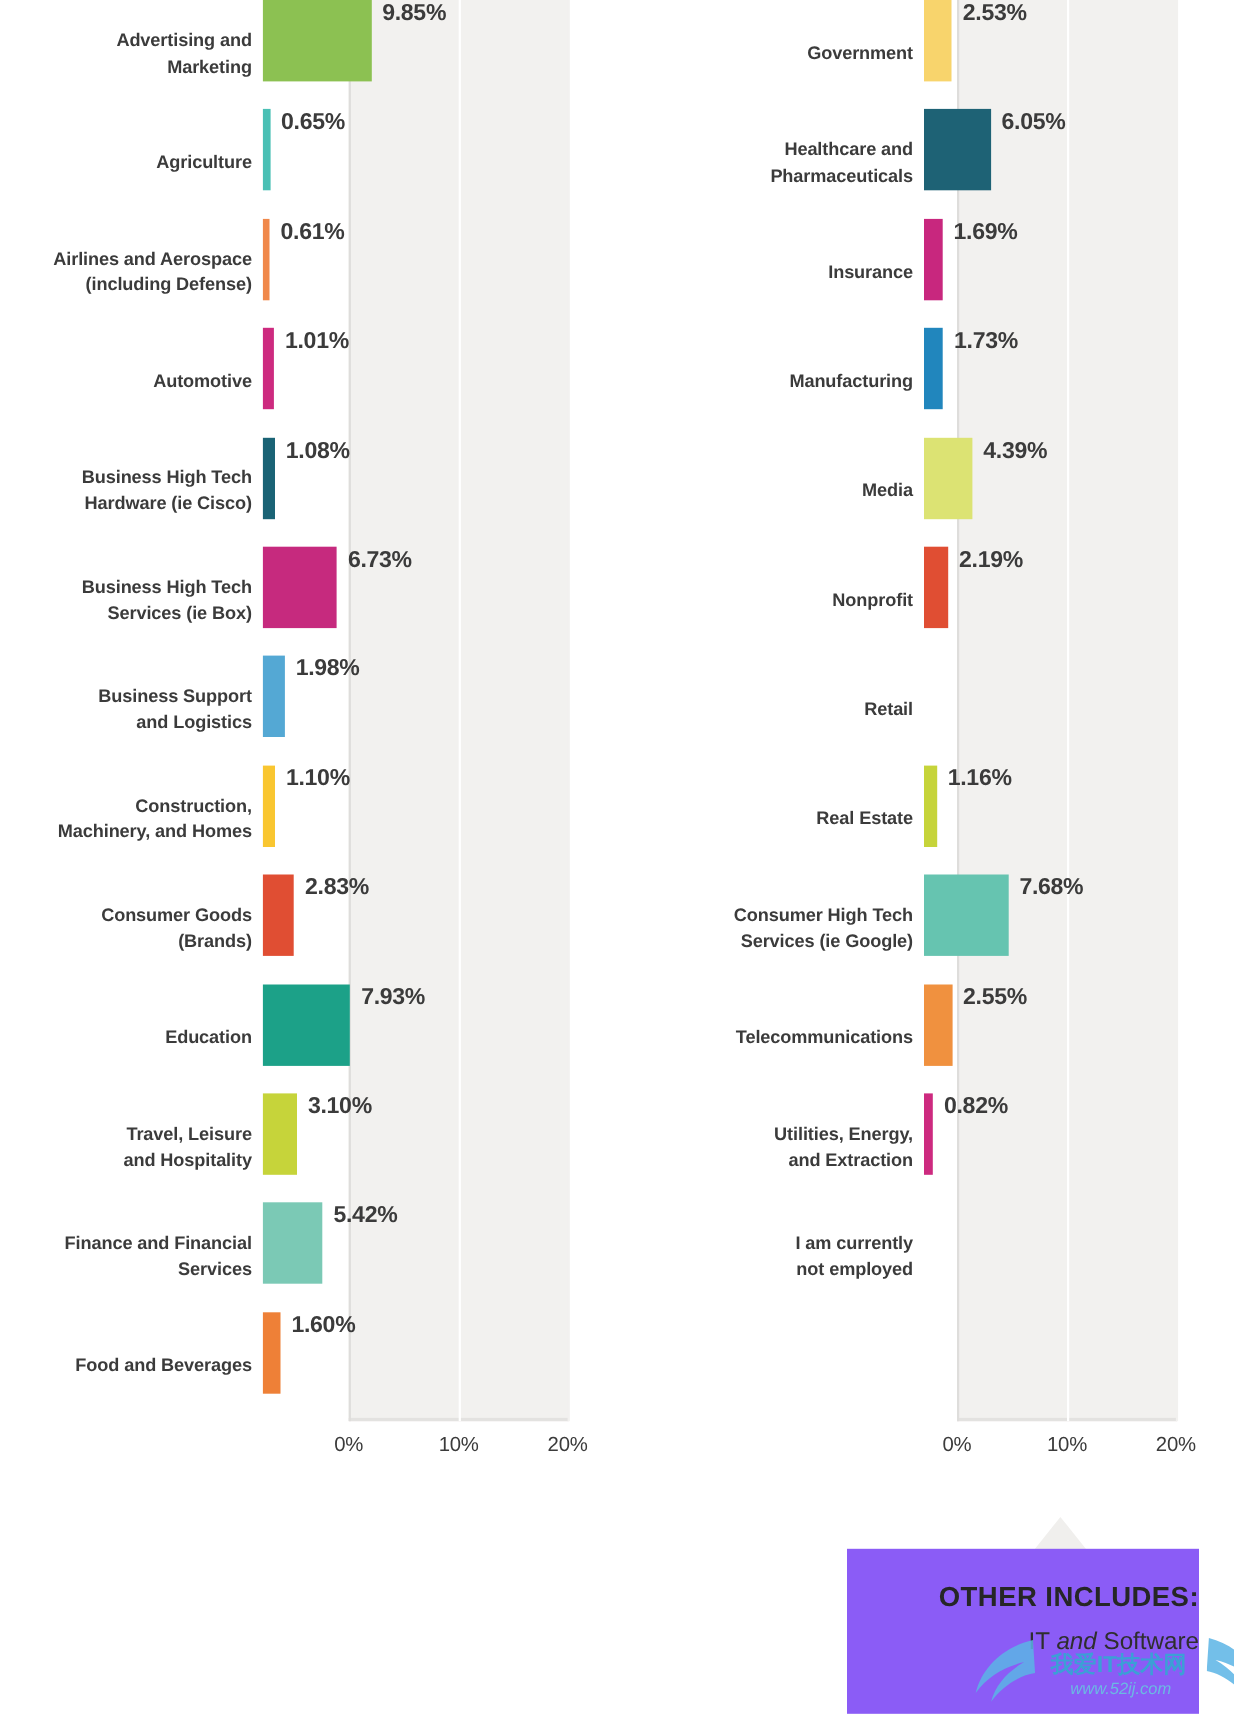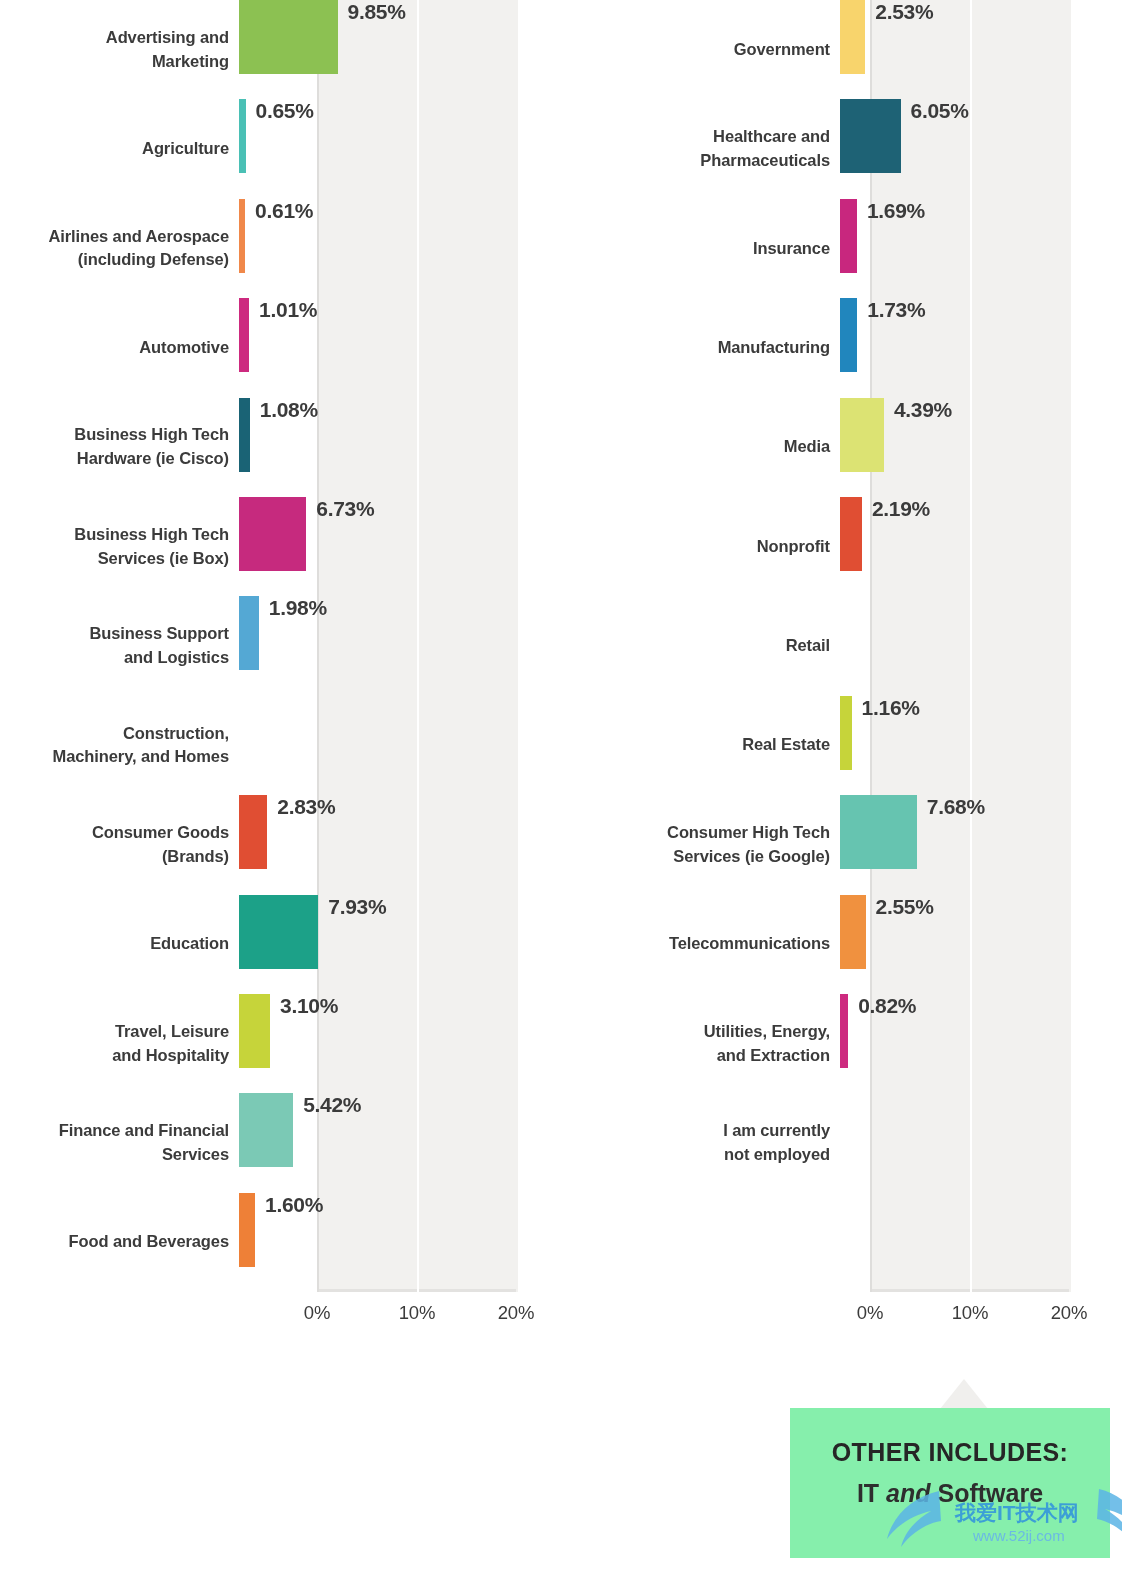--- a/index.html
+++ b/index.html
@@ -125,48 +125,48 @@
     transform: translateX(-50%);
     letter-spacing: -0.2px;
   }
   .tick.t0  { left: 0px; }
   .tick.t10 { left: 100px; }
   .tick.t20 { left: 199px; }
 
   
   .callout {
     position: absolute;
-    left: 790px;
+    left: 770px;
     top: 1408px;
     width: 320px;
     height: 150px;
-    background: #86efac;
-    text-align: center;
+    background: #8b5cf6;
+    text-align: right;
   }
   .callout-arrow {
     position: absolute;
     left: 940px;
     top: 1379px;
     width: 0;
     height: 0;
     border-left: 24px solid transparent;
     border-right: 24px solid transparent;
     border-bottom: 30px solid #f0efed;
   }
   .callout-title {
     margin-top: 30px;
     font-size: 25px;
     font-weight: bold;
     color: #262626;
     letter-spacing: 0.4px;
   }
   .callout-sub {
     margin-top: 12px;
-    font-size: 25px;
-    font-weight: bold;
+    font-size: 22px;
+    font-weight: normal;
     color: #2e2e2e;
   }
   .callout-sub .em { font-style: italic; }
 
   
   .watermark {
     position: absolute;
     left: 915px;
     top: 1493px;
     width: 200px;
@@ -182,20 +182,21 @@
     color: #3c9fd6;
     white-space: nowrap;
   }
   .wm-url {
     position: absolute;
     left: 58px;
     top: 34px;
     font-size: 15px;
     color: #6bb9e3;
     white-space: nowrap;
+    font-style: italic;
   }
   .wm-wing { position: absolute; }
 </style>
 </head>
 <body>
 
 <div id="page">
 
   <div class="panel panel-left">
     <div class="plot-band">
@@ -254,20 +255,24 @@
           <div class="row-label">Business Support
 and Logistics</div>
           <div class="bar-wrap">
             <div class="bar" style="width: 19.8px; background: rgb(84, 168, 212);"></div>
             <div class="bar-value">1.98%</div>
           </div>
         </div>
         <div class="row">
           <div class="row-label">Construction,
 Machinery, and Homes</div>
+          <div class="bar-wrap">
+            <div class="bar" style="width: 11px; background: rgb(249, 198, 48);"></div>
+            <div class="bar-value">1.10%</div>
+          </div>
         </div>
         <div class="row">
           <div class="row-label">Consumer Goods
 (Brands)</div>
           <div class="bar-wrap">
             <div class="bar" style="width: 28.3px; background: rgb(224, 78, 51);"></div>
             <div class="bar-value">2.83%</div>
           </div>
         </div>
         <div class="row">

